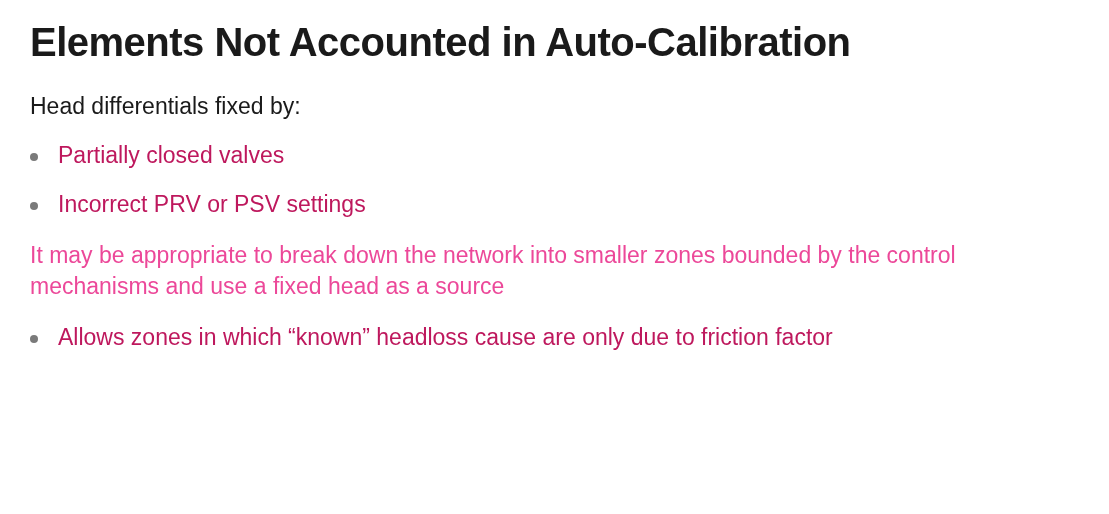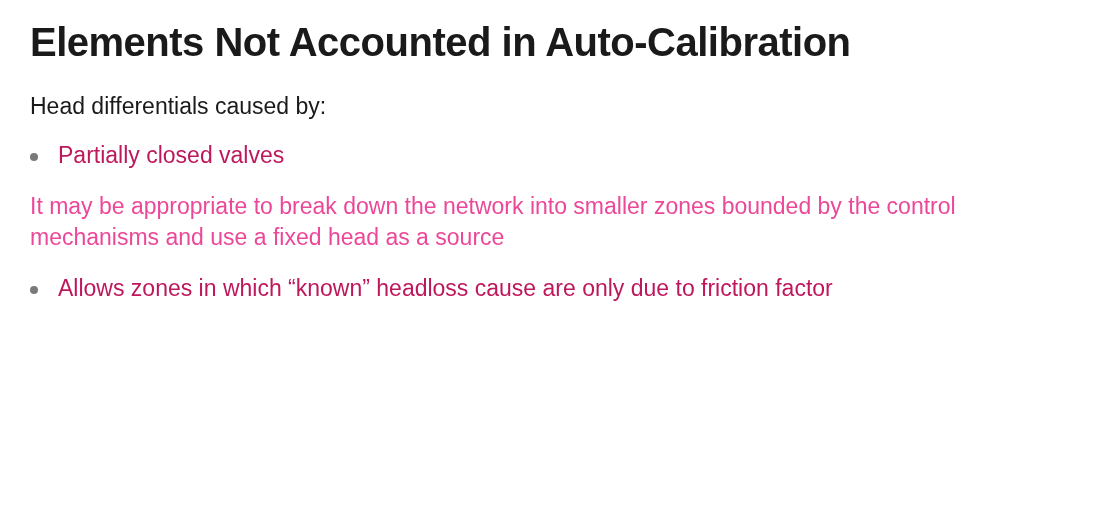--- a/index.html
+++ b/index.html
@@ -62,23 +62,24 @@
     }
     .list2 li {
       margin-bottom: 8px;
     }
   </style>
 </head>
 <body>
 
 <h1>Elements Not Accounted in Auto-Calibration</h1>
 
-<p class="intro">Head differentials caused by:</p>
+<p class="intro">Head differentials fixed by:</p>
 
 <ul>
   <li>Partially closed valves</li>
+  <li>Incorrect PRV or PSV settings</li>
 </ul>
 
 <p class="para">It may be appropriate to break down the network into smaller zones bounded by the control mechanisms and use a fixed head as a source</p>
 
 <ul class="list2">
   <li>Allows zones in which “known” headloss cause are only due to friction factor</li>
 </ul>
 
 </body></html>

